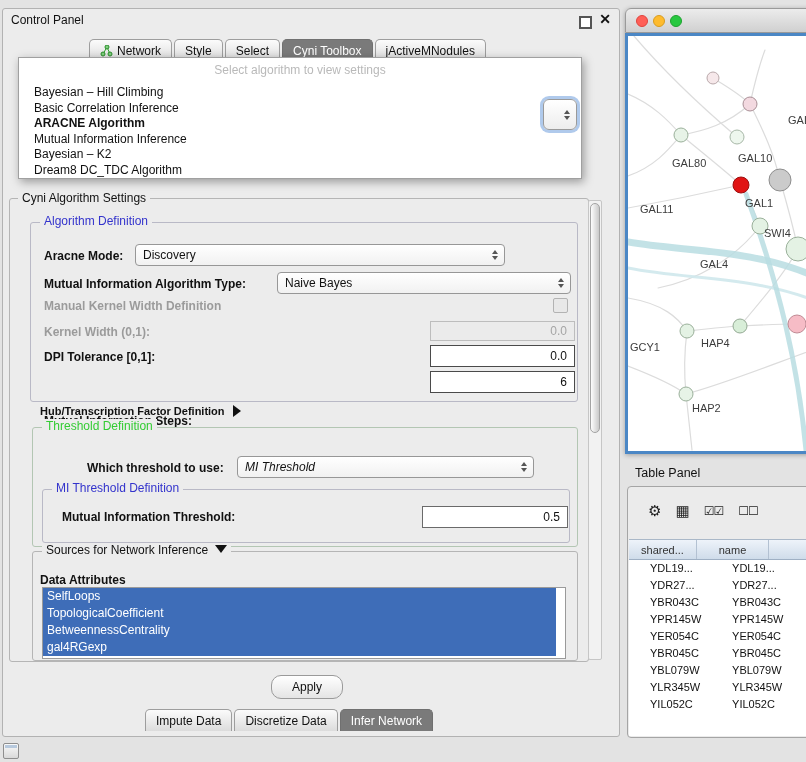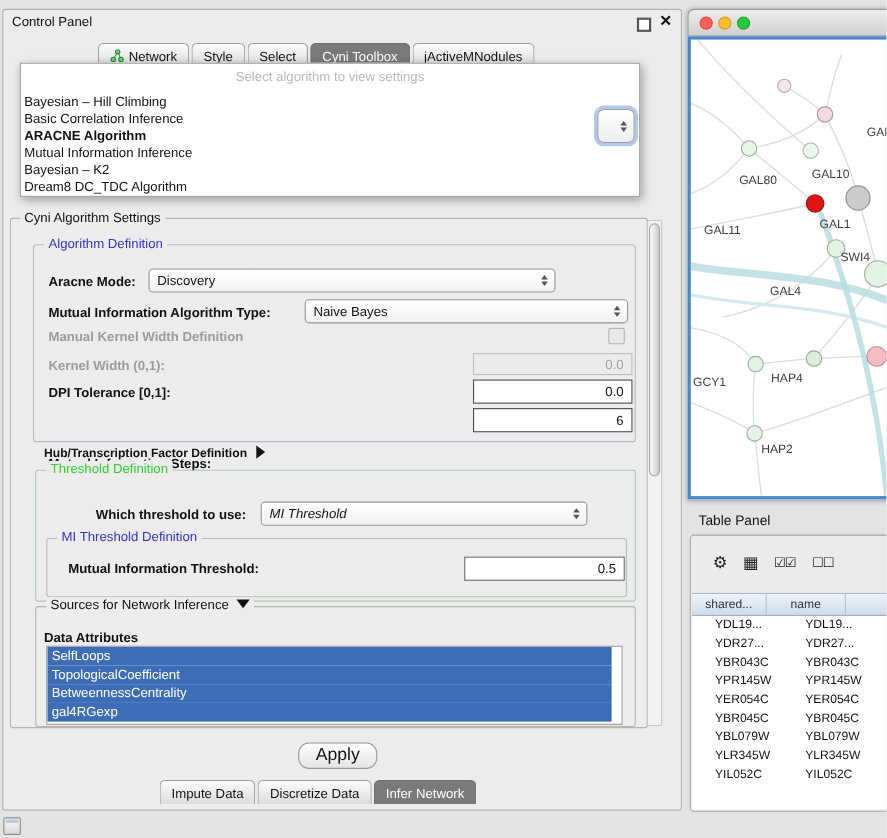--- a/index.html
+++ b/index.html
@@ -16,21 +16,21 @@
   .tabs{position:absolute;display:flex;}
   .tab{height:21px;display:flex;align-items:center;padding:0 10px;font-size:12px;margin-right:2px;
        border:1px solid #9d9d9d;border-bottom:none;border-radius:5px 5px 0 0;
        background:linear-gradient(#fbfbfb,#dcdcdc);white-space:nowrap;cursor:default;}
   .tab.sel{background:#7a7a7a;color:#fff;border-color:#707070;}
 
   
   .popup{position:absolute;left:15px;top:48px;width:562px;height:120px;background:#fff;
          border:1px solid #a0a0a0;box-shadow:2px 3px 9px rgba(0,0,0,.35);z-index:30;}
   .popup .head{font-size:12px;color:#b9b9b9;text-align:center;height:24px;line-height:24px;}
-  .opt{font-size:12px;height:15.5px;line-height:15.5px;padding-left:3px;white-space:nowrap;}
+  .opt{font-size:12px;height:15.5px;line-height:15.5px;padding-left:15px;white-space:nowrap;}
   .opt.bold{font-weight:bold;}
   .combo-frag{position:absolute;left:540px;top:90px;width:32px;height:29px;z-index:31;
               background:linear-gradient(#ffffff,#ededed);border:1px solid #9a9a9a;border-radius:6px;
               box-shadow:0 0 0 3px rgba(124,166,224,.6);}
 
   
   .groupbox{position:absolute;border:1px solid #b5b5b5;border-radius:3px;}
   .legend{position:absolute;top:-8px;left:8px;background:#ececec;padding:0 4px;font-size:12px;white-space:nowrap;}
   .legend.blue{color:#3333cc;}
   .legend.green{color:#33cc33;}
@@ -50,21 +50,21 @@
   .tfield.dis{background:#ebebeb;border:1px solid #bdbdbd;color:#a5a5a5;}
   .checkbox{position:absolute;width:13px;height:13px;background:#e8e8e8;border:1px solid #b3b3b3;border-radius:2px;}
 
   .arrow-right{display:inline-block;width:0;height:0;border-left:8px solid #111;border-top:6px solid transparent;border-bottom:6px solid transparent;margin-left:8px;vertical-align:-2px;}
   .arrow-down{display:inline-block;width:0;height:0;border-top:8px solid #111;border-left:6px solid transparent;border-right:6px solid transparent;margin-left:7px;vertical-align:1px;}
 
   .listbox{position:absolute;background:#fff;border:1px solid #9a9a9a;overflow:hidden;}
   .litem{height:17px;line-height:17px;font-size:12px;color:#fff;background:#3e6db8;padding-left:4px;width:calc(100% - 13px);white-space:nowrap;}
 
   .btn{position:absolute;background:linear-gradient(#ffffff,#e4e4e4);border:1px solid #9a9a9a;border-radius:10px;
-       font-size:16px;display:flex;align-items:center;justify-content:center;cursor:default;}
+       font-size:12px;display:flex;align-items:center;justify-content:center;cursor:default;}
 
   .sb{position:absolute;background:#f2f2f2;border:1px solid #c6c6c6;border-radius:2px;}
   .sb .thumb{position:absolute;left:1px;right:1px;background:linear-gradient(90deg,#fdfdfd,#c9c9c9);
              border:1px solid #a3a3a3;border-radius:5px;}
 
   
   .nv{position:absolute;left:625px;top:8px;width:200px;height:446px;border-radius:6px 0 0 0;
       box-shadow:0 1px 5px rgba(0,0,0,.3);}
   .nv-title{position:absolute;top:0;left:0;right:0;height:25px;background:linear-gradient(#ececec,#d0d0d0);
             border:1px solid #9a9a9a;border-radius:6px 0 0 0;box-sizing:border-box;}

